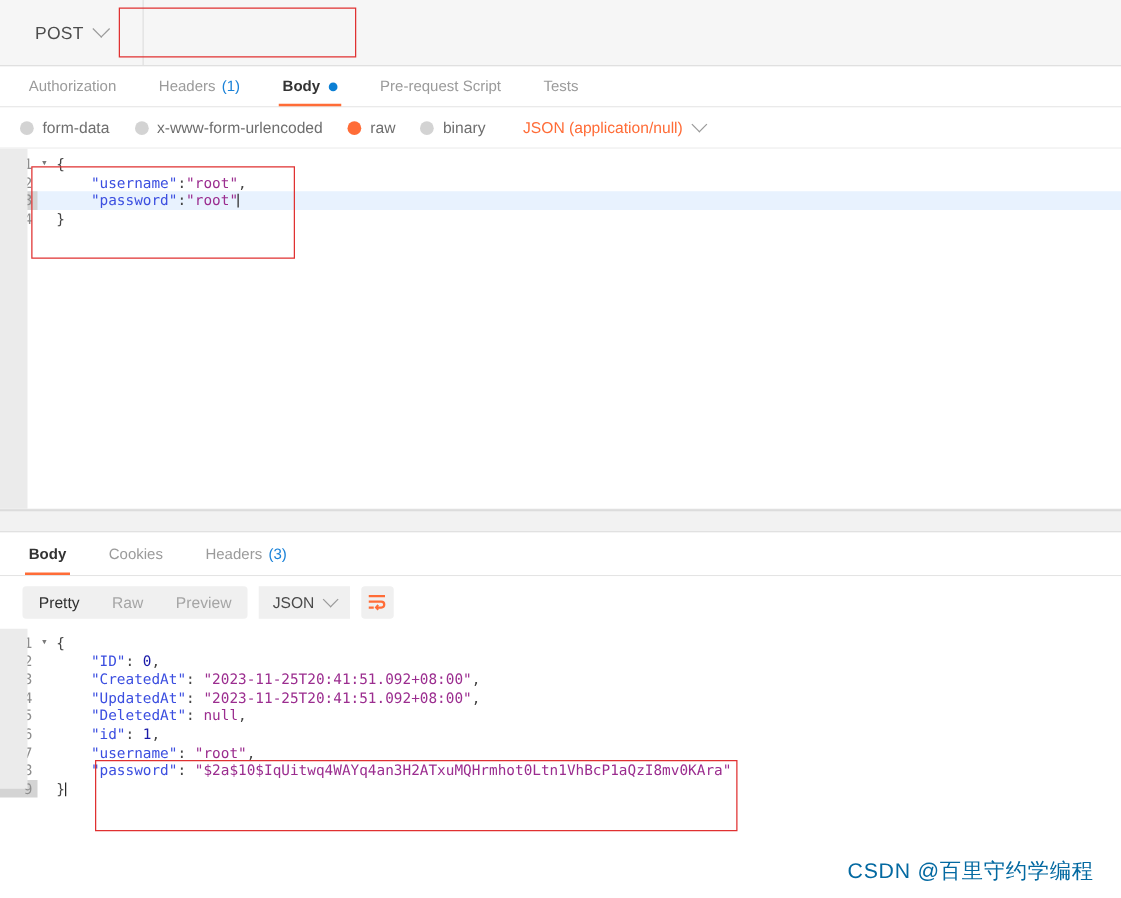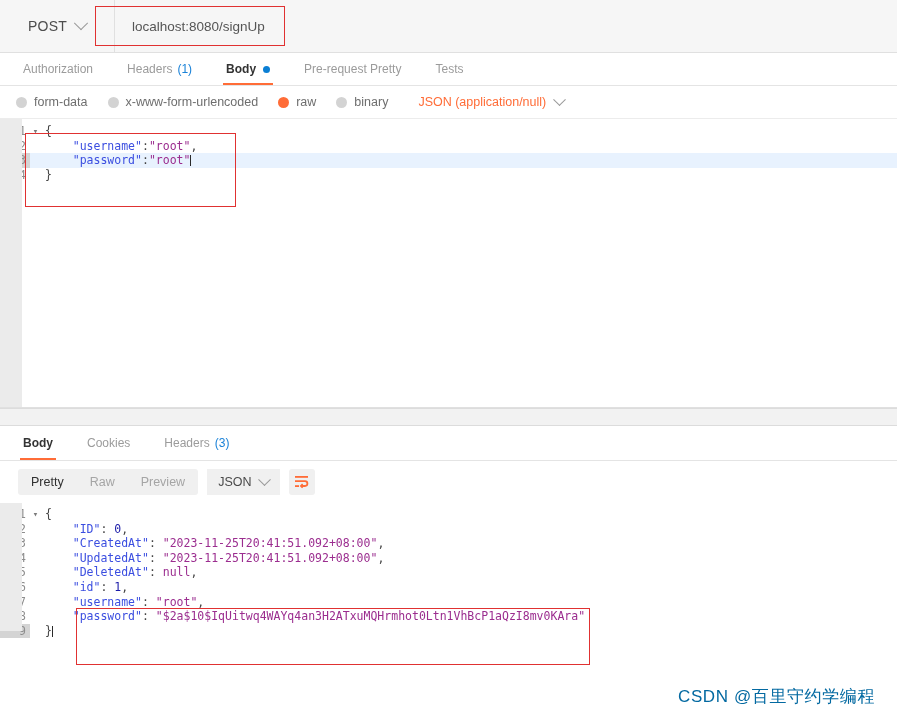--- a/index.html
+++ b/index.html
@@ -306,40 +306,37 @@
   }
 </style>
 </head>
 <body>
 
 <div class="url-bar">
   <div class="method-box">
     <span class="method-label">POST</span>
     <span class="chev"></span>
   </div>
-  <div class="url-input-wrap">
-    <span class="url-text">localhost:8080/signUp</span>
-  </div>
   <div class="anno-url"></div>
 </div>
 
 <div class="req-tabs">
   <div class="rtab">
     <span>Authorization</span>
   </div>
   <div class="rtab">
     <span>Headers</span>
     <span class="tab-count">(1)</span>
   </div>
   <div class="rtab active">
     <span>Body</span>
     <span class="blue-dot"></span>
   </div>
   <div class="rtab">
-    <span>Pre-request Pretty</span>
+    <span>Pre-request Script</span>
   </div>
   <div class="rtab">
     <span>Tests</span>
   </div>
 </div>
 
 <div class="body-type-row">
   <div class="radio-item">
     <span class="radio-dot"></span>
     <span>form-data</span>

